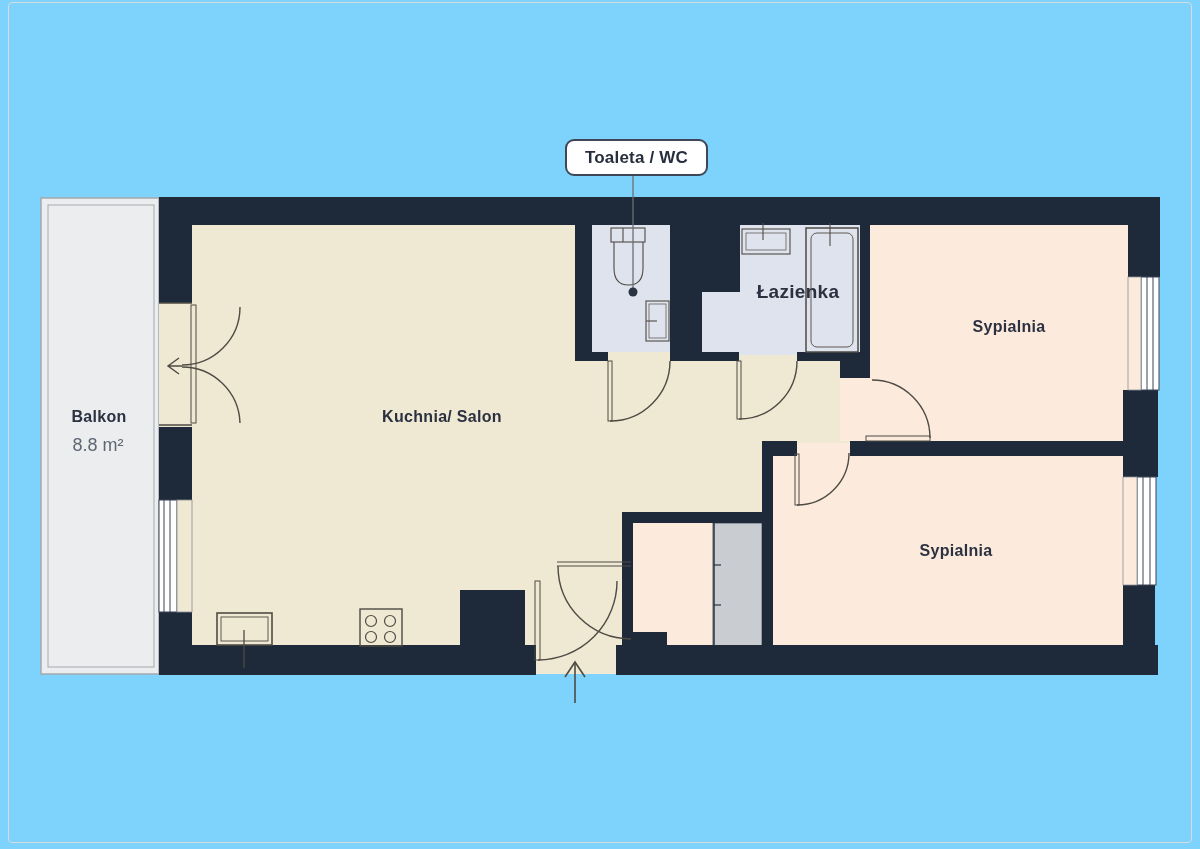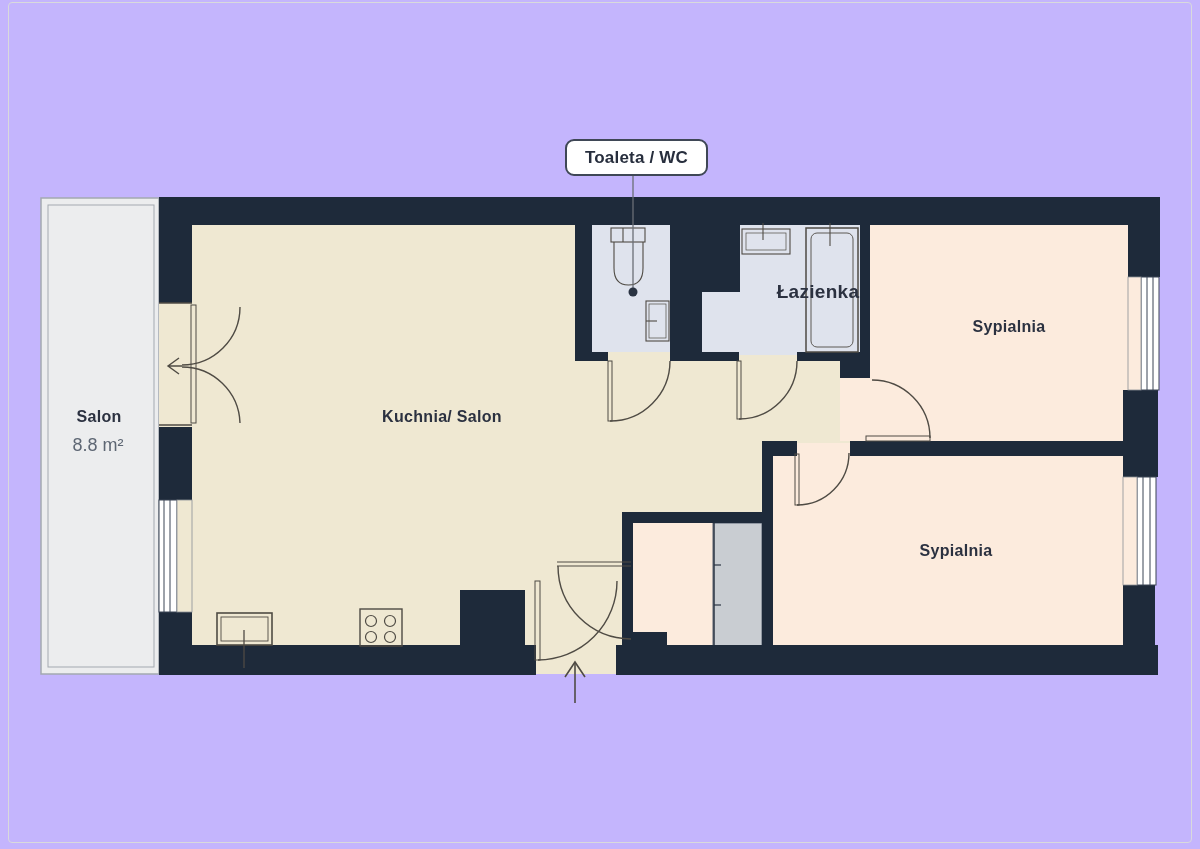--- a/index.html
+++ b/index.html
@@ -1,16 +1,16 @@
 <!DOCTYPE html>
 <html><head>
 <meta charset="utf-8">
 <style>
   html,body{margin:0;padding:0;background:#ffffff;}
-  #stage{position:relative;width:1200px;height:849px;background:#c4b5fd;overflow:hidden;
+  #stage{position:relative;width:1200px;height:849px;background:#7dd3fc;overflow:hidden;
          font-family:"Liberation Sans","DejaVu Sans",sans-serif;}
   #frame{position:absolute;left:8px;top:2px;width:1182px;height:839px;
          border:1px solid #d9dadc;border-radius:4px;pointer-events:none;}
   svg{position:absolute;left:0;top:0;}
   .room-label{position:absolute;transform:translate(-50%,-50%);white-space:nowrap;
               font-weight:700;font-size:16px;letter-spacing:.3px;color:#2b3140;}
   .area-label{position:absolute;transform:translate(-50%,-50%);white-space:nowrap;
               font-weight:400;font-size:18px;color:#5d6673;}
   .callout{position:absolute;left:565px;top:139px;width:139px;height:33px;
            background:#ffffff;border:2px solid #3f4756;border-radius:9px;
@@ -188,25 +188,25 @@
     </g>
 
     <g>
       <line x1="633" y1="173" x2="633" y2="292" stroke="#6a6f76" stroke-width="1.3"></line>
       <circle cx="633" cy="292" r="4.5" fill="#2a3342"></circle>
     </g>
   </svg>
 
   <div class="callout">Toaleta / WC</div>
 
-  <div class="room-label" style="left:99px;top:417px;">Salon</div>
+  <div class="room-label" style="left:99px;top:417px;">Balkon</div>
   <div class="area-label" style="left:98px;top:445px;text-align:center;">8.8 m²</div>
 
   <div class="room-label" style="left:415px;top:417px;margin-left:27px;">Kuchnia/ Salon</div>
 
-  <div class="room-label" style="left:798px;top:292px;font-size:19px;margin-left:20px;">Łazienka</div>
+  <div class="room-label" style="left:798px;top:292px;font-size:19px;">Łazienka</div>
 
   <div class="room-label" style="left:1009px;top:327px;">Sypialnia</div>
 
   <div class="room-label" style="left:956px;top:551px;">Sypialnia</div>
 
   <div id="frame"></div>
 </div>
 
 </body></html>

